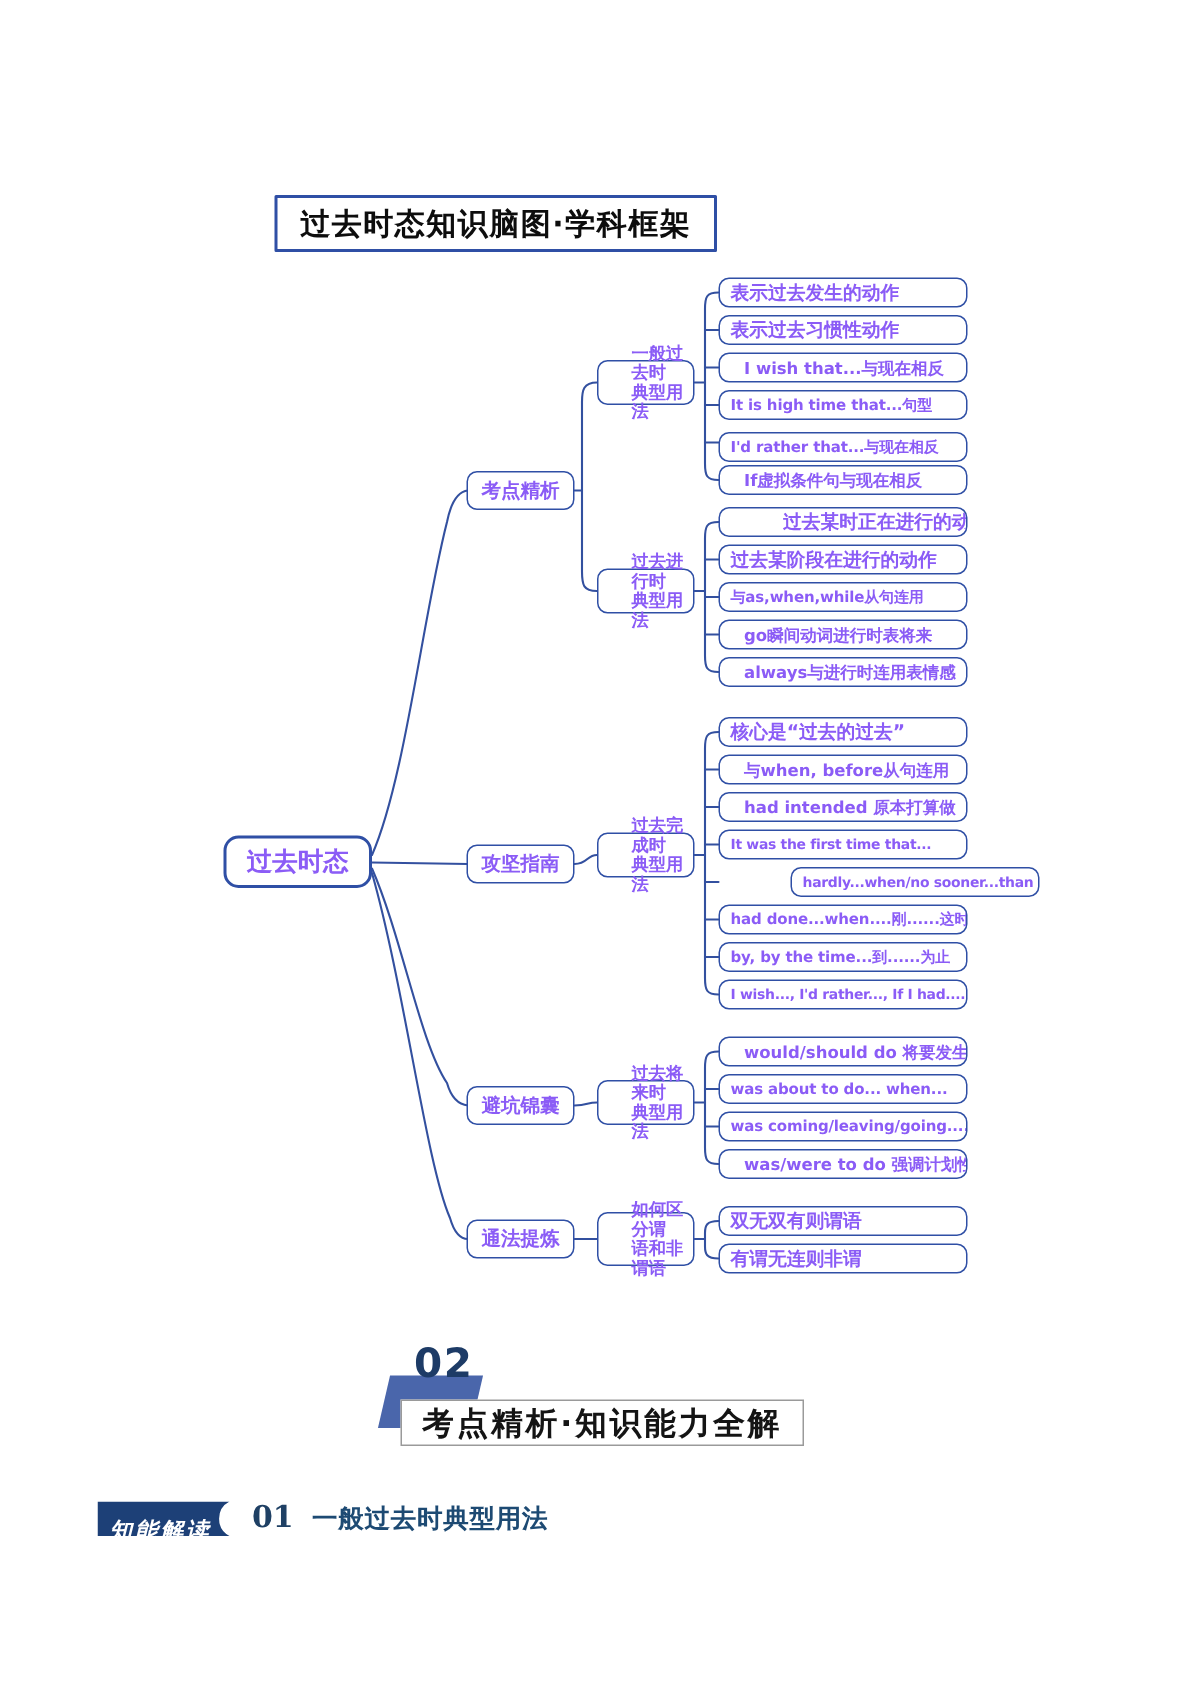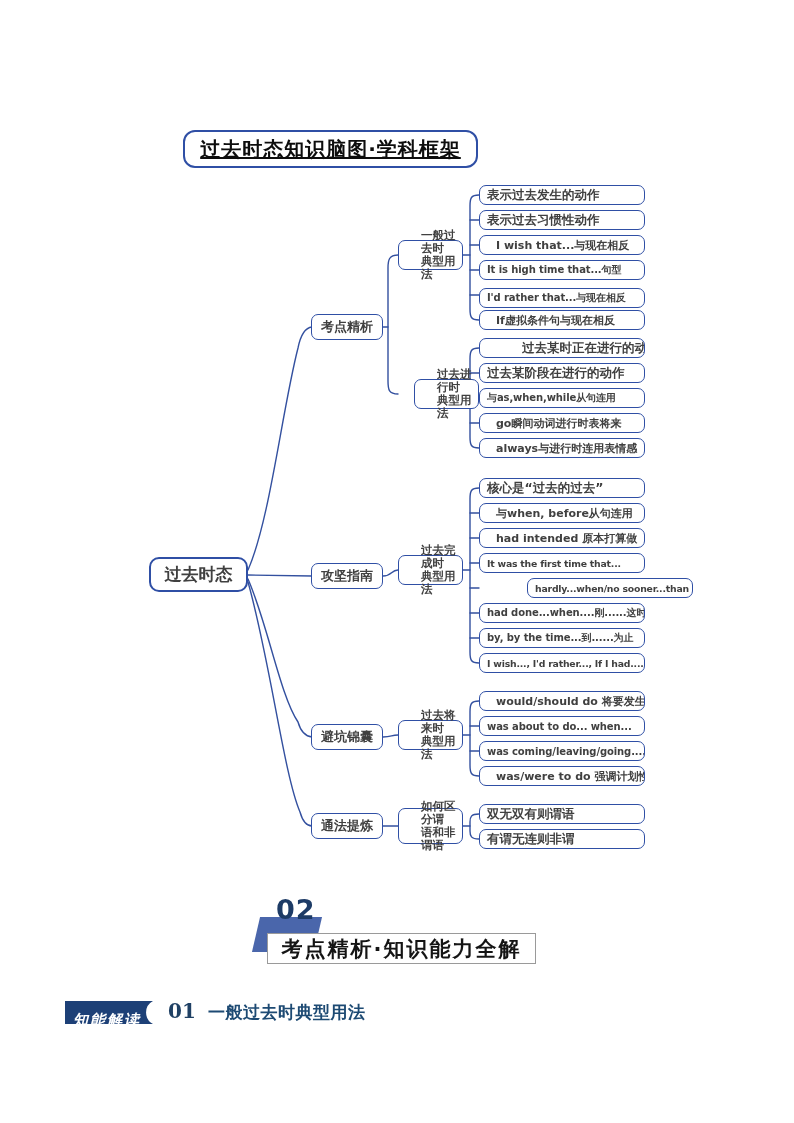--- a/index.html
+++ b/index.html
@@ -4,24 +4,24 @@
 <style>
   * { margin:0; padding:0; box-sizing:border-box; }
   html,body { background:#ffffff; }
   body { font-family:"DejaVu Sans","Liberation Sans",sans-serif; }
   .page { position:relative; width:794px; height:1123px; background:#ffffff; overflow:hidden; }
 
   .connectors { position:absolute; left:0; top:0; z-index:0; pointer-events:none; }
   .connectors path { fill:none; stroke:#33509f; stroke-width:1.4; stroke-linecap:round; }
 
   .node { position:absolute; z-index:1; background:#ffffff; border:1.4px solid #2f4fa5;
-          border-radius:8px; color:#404040; font-weight:bold; display:flex; align-items:center; }
+          border-radius:8px; color:#8b5cf6; font-weight:bold; display:flex; align-items:center; }
 
   .title-box { left:183px; top:130px; width:295px; height:38px; border-width:2.5px;
-               border-radius:12px; justify-content:center; font-size:20px; letter-spacing:1px; color:#0d0d0d;text-decoration:underline; }
+               border-radius:1px; justify-content:center; font-size:20px; letter-spacing:1px; color:#0d0d0d; }
 
   .root { left:149px; top:557px; width:99px; height:35px; border-width:2px; border-radius:10px;
           justify-content:center; font-size:17px; }
 
   .branch { width:72px; height:26px; justify-content:center; font-size:13px; border-radius:7px; }
 
   .mid { left:398px; width:65px; border-radius:7px; padding-left:22px; font-size:11.5px;
          line-height:13px; flex-direction:column; align-items:flex-start; justify-content:center; }
 
   .leaf { left:479px; width:166px; height:20px; border-radius:7px; padding:0 4px 0 7px;
@@ -107,21 +107,21 @@
 
   <div class="node branch" style="left:311px; top:314px;">考点精析</div>
   <div class="node branch" style="left:311px; top:563px;">攻坚指南</div>
   <div class="node branch" style="left:311px; top:724px;">避坑锦囊</div>
   <div class="node branch" style="left:311px; top:813px;">通法提炼</div>
 
   <div class="node mid" style="top:240px; height:30px;">
     <span>一般过去时</span>
     <span>典型用法</span>
   </div>
-  <div class="node mid" style="top:379px; height:30px;margin-left:16px;">
+  <div class="node mid" style="top:379px; height:30px;">
     <span>过去进行时</span>
     <span>典型用法</span>
   </div>
   <div class="node mid" style="top:555px; height:30px;">
     <span>过去完成时</span>
     <span>典型用法</span>
   </div>
   <div class="node mid" style="top:720px; height:30px;">
     <span>过去将来时</span>
     <span>典型用法</span>

